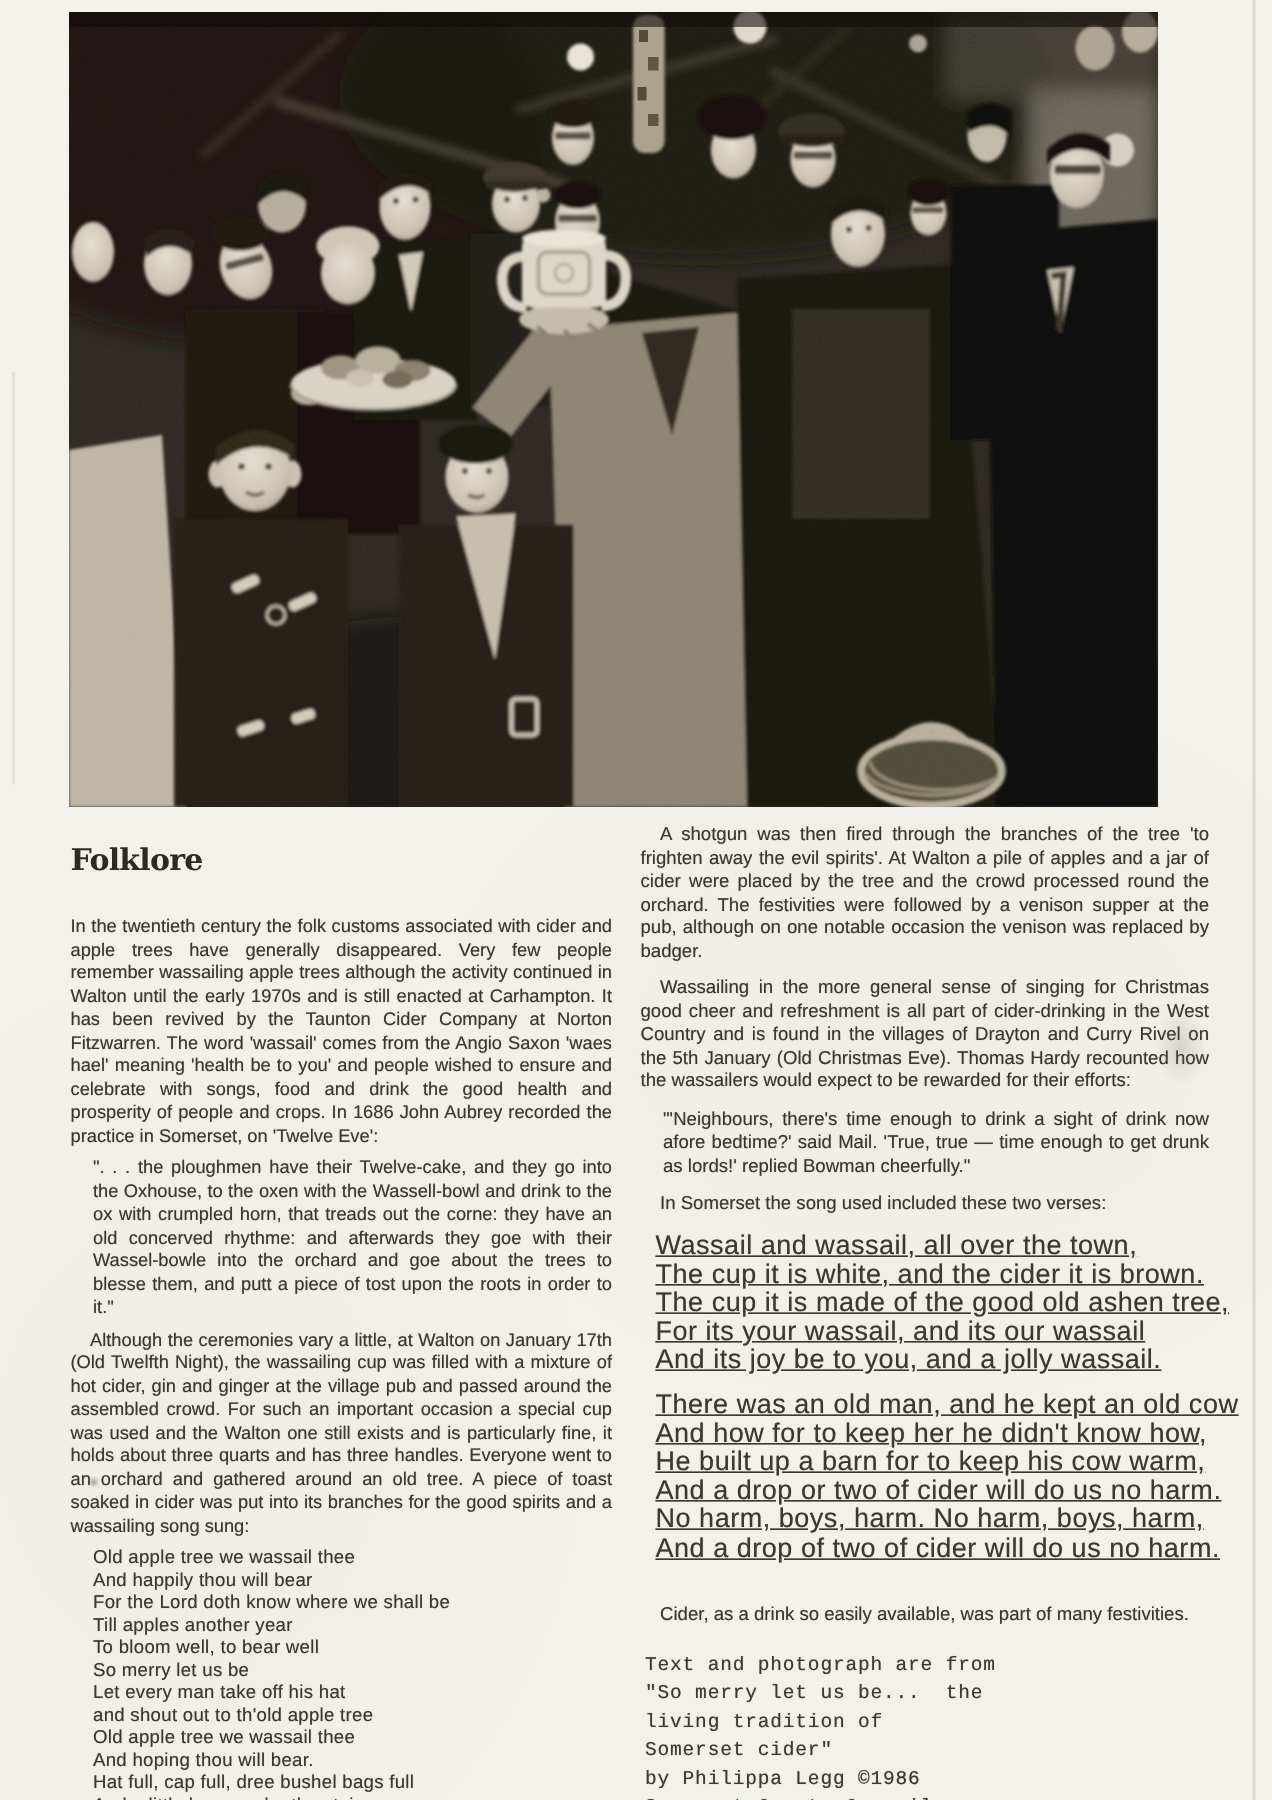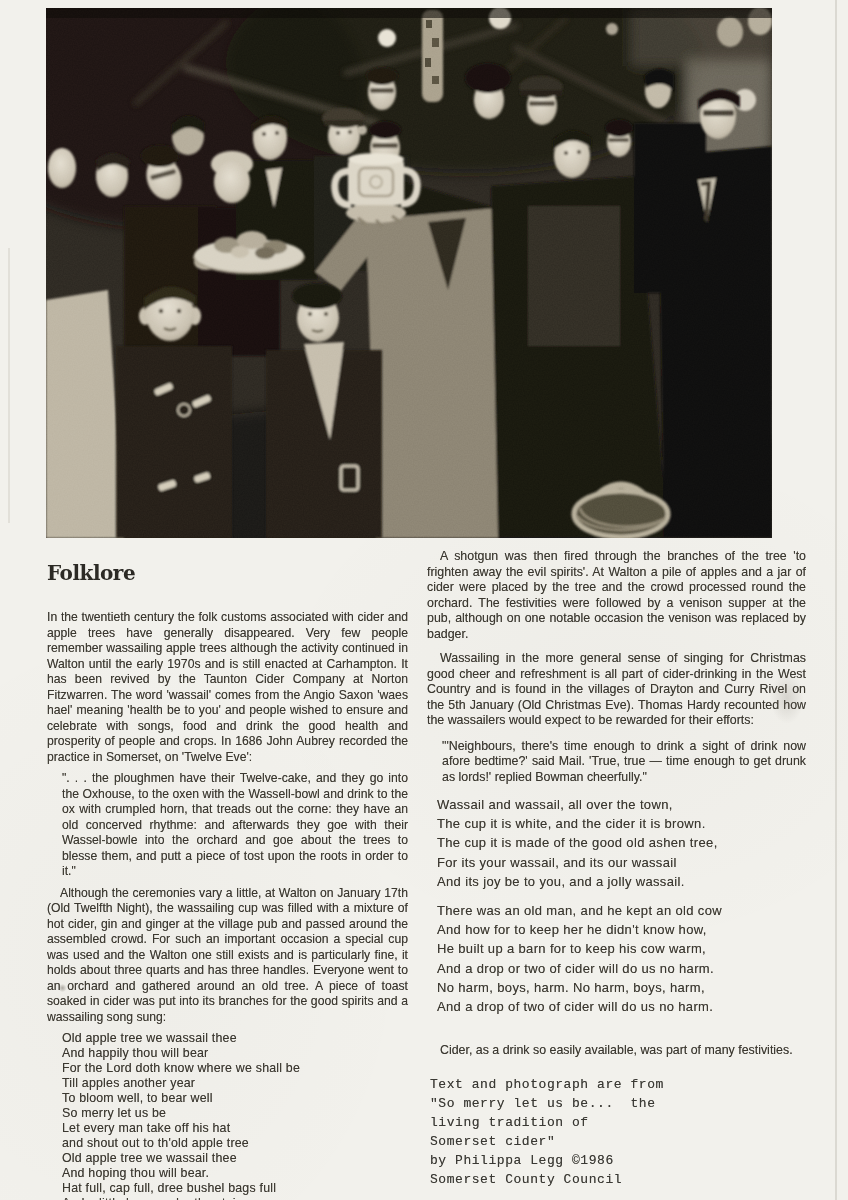--- a/index.html
+++ b/index.html
@@ -32,21 +32,21 @@
   .col{position:absolute;font-size:12.2px;line-height:15.5px;
        text-shadow:0 0 0.5px rgba(50,46,38,0.5);}
   .col-left{left:47px;top:610px;width:361px;}
   .col-right{left:427px;top:549px;width:379px;font-size:12.4px;}
 
   .para{margin:0 0 6px 0;text-align:justify;}
   .indent{text-indent:13px;}
   .blockquote{margin:6px 0 6px 15px;text-align:justify;}
   .songblock{margin:5px 0 0 15px;white-space:pre;line-height:15px;font-size:12.4px;letter-spacing:0.2px;}
 
-  .verse{margin:10px 0 0 10px;white-space:pre;line-height:19.2px;font-size:13px;letter-spacing:0.35px;}
+  .verse{margin:10px 0 0 10px;white-space:pre;line-height:19.2px;font-size:18px;letter-spacing:0.35px;text-decoration:underline;}
   .closing{margin-top:27px;}
   .credit{
     margin:16px 0 0 3px;white-space:pre;
     font-family:"Liberation Mono", monospace;
     font-size:13px;letter-spacing:0.55px;line-height:19px;color:#3a3934;
     text-shadow:0 0 0.6px rgba(55,52,46,0.55);
   }
 </style>
 </head>
 <body>
@@ -268,20 +268,21 @@
 Hat full, cap full, dree bushel bags full
 And a little heap under the stair
 Hip, Hip, Hurrah!</div>
 
   </div>
 
   <div class="col col-right">
     <p class="para indent">A shotgun was then fired through the branches of the tree 'to frighten away the evil spirits'. At Walton a pile of apples and a jar of cider were placed by the tree and the crowd processed round the orchard. The festivities were followed by a venison supper at the pub, although on one notable occasion the venison was replaced by badger.</p>
     <p class="para indent" style="margin-top:9px">Wassailing in the more general sense of singing for Christmas good cheer and refreshment is all part of cider-drinking in the West Country and is found in the villages of Drayton and Curry Rivel on the 5th January (Old Christmas Eve). Thomas Hardy recounted how the wassailers would expect to be rewarded for their efforts:</p>
     <p class="blockquote" style="margin-top:10px">"'Neighbours, there's time enough to drink a sight of drink now afore bedtime?' said Mail. 'True, true — time enough to get drunk as lords!' replied Bowman cheerfully."</p>
+    <p class="para indent" style="margin-top:10px">In Somerset the song used included these two verses:</p>
     <div class="verse">Wassail and wassail, all over the town,
 The cup it is white, and the cider it is brown.
 The cup it is made of the good old ashen tree,
 For its your wassail, and its our wassail
 And its joy be to you, and a jolly wassail.</div>
     <div class="verse" style="">There was an old man, and he kept an old cow
 And how for to keep her he didn't know how,
 He built up a barn for to keep his cow warm,
 And a drop or two of cider will do us no harm.
 No harm, boys, harm. No harm, boys, harm,

